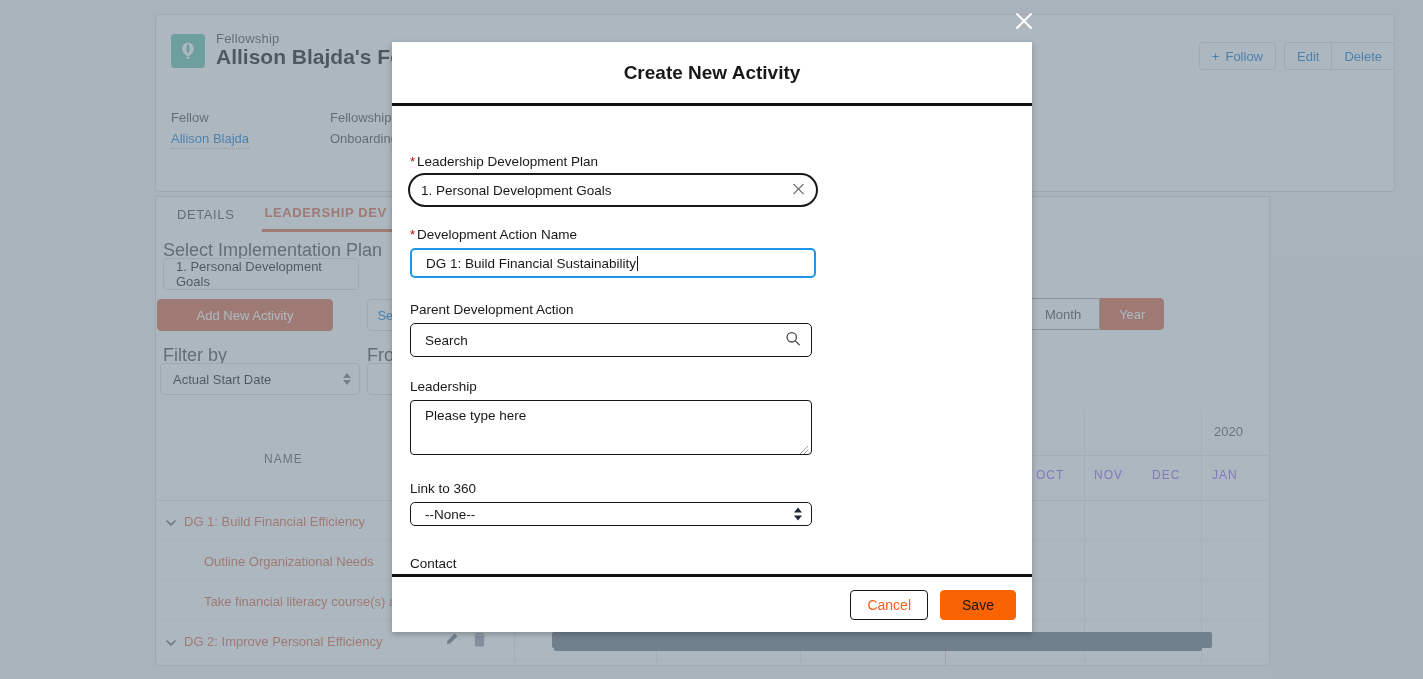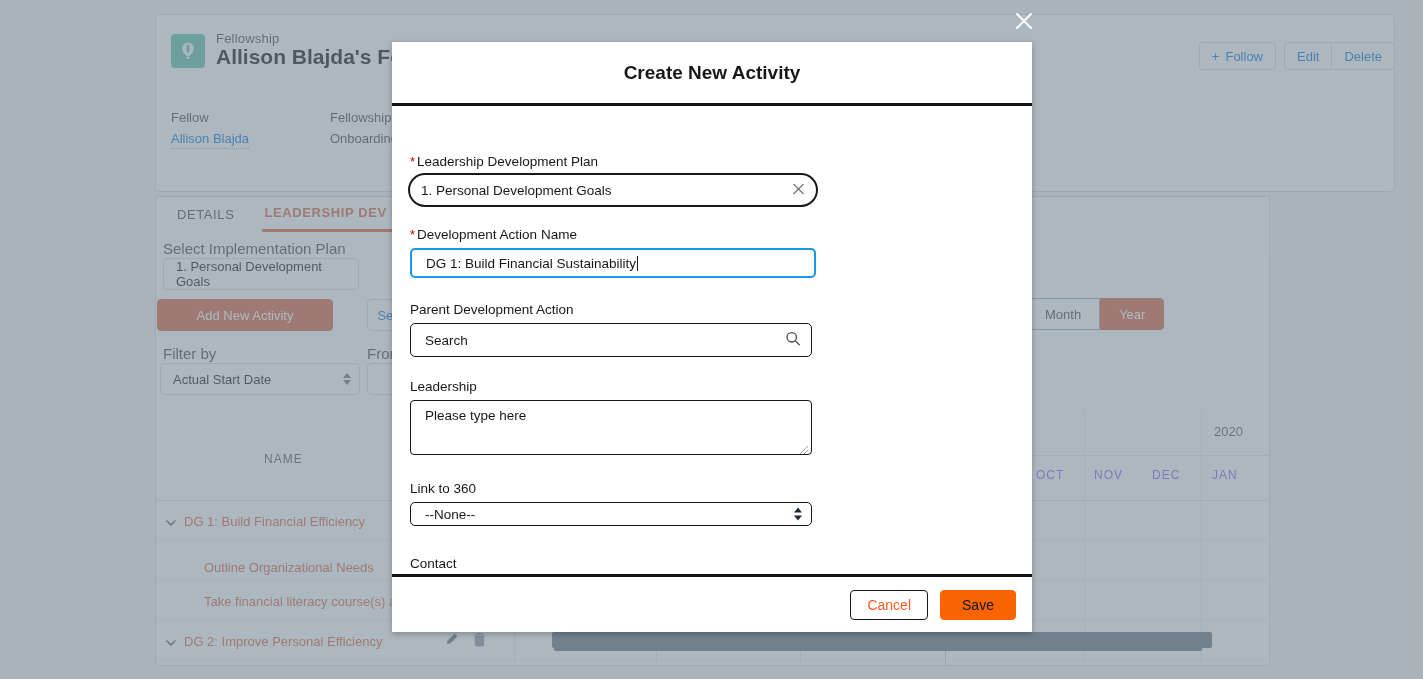--- a/index.html
+++ b/index.html
@@ -57,21 +57,21 @@
   .field-lbl { color: #3e3e3c; margin-bottom: 6px; }
   .field-val { color: #0070d2; border-bottom: 1px dotted #c9a28f; display:inline-block; padding-bottom: 2px;}
   .field-val.plain { color:#3e3e3c; border-bottom: none; }
 
   .tabs { position: absolute; left: 155px; top: 196px; width: 1115px; height: 36px;
           display: flex; align-items: center; gap: 26px; padding-left: 0; margin-left: 20px; }
   .tab { font-size: 13px; letter-spacing: .6px; color: #3e3e3c; height: 36px;
          display: flex; align-items: center; padding: 0 2px; }
   .tab.active { color: #d9603b; border-bottom: 3px solid #d9603b; font-weight: bold; }
 
-  .sub-lbl { position: absolute; font-size: 15px; color: #3e3e3c; text-align: right; }
+  .sub-lbl { position: absolute; font-size: 18px; color: #3e3e3c; text-align: right; }
   .sf-select, .sf-input {
     position: absolute; height: 32px; border: 1px solid #dddbda; border-radius: 4px;
     background: #fff; font-size: 13px; color: #080707;
     display: flex; align-items: center; padding: 0 24px 0 12px;
   }
   .sf-stepper { position: absolute; right: 8px; top: 50%; transform: translateY(-50%);
     display:flex; flex-direction: column; gap: 2px; line-height: 0; }
   .sf-stepper i { border-left: 4px solid transparent; border-right: 4px solid transparent; display:block;}
   .sf-stepper i.up { border-bottom: 5px solid #706e6b; }
   .sf-stepper i.dn { border-top: 5px solid #706e6b; }
@@ -258,21 +258,21 @@
       <div class="g-row" style="top:91px;">
         <span class="chev" style="left:9px; top:14px;">
           <svg width="12" height="12" viewBox="0 0 12 12">
               <path d="M2 4l4 4 4-4" stroke="#4a5560" stroke-width="1.6" fill="none" stroke-linecap="round" stroke-linejoin="round"></path>
             </svg>
         </span>
         <span class="g-row-label" style="left:28px; top:13px;">DG 1: Build Financial Efficiency</span>
       </div>
 
       <div class="g-row" style="top:131px;">
-        <span class="g-row-label" style="left:48px; top:19px;">Outline Organizational Needs</span>
+        <span class="g-row-label" style="left:48px; top:13px;">Outline Organizational Needs</span>
       </div>
 
       <div class="g-row" style="top:171px;">
         <span class="g-row-label" style="left:48px; top:13px;">Take financial literacy course(s) an</span>
       </div>
 
       <div class="g-row" style="top:211px;">
         <span class="chev" style="left:9px; top:14px;">
           <svg width="12" height="12" viewBox="0 0 12 12">
               <path d="M2 4l4 4 4-4" stroke="#4a5560" stroke-width="1.6" fill="none" stroke-linecap="round" stroke-linejoin="round"></path>

